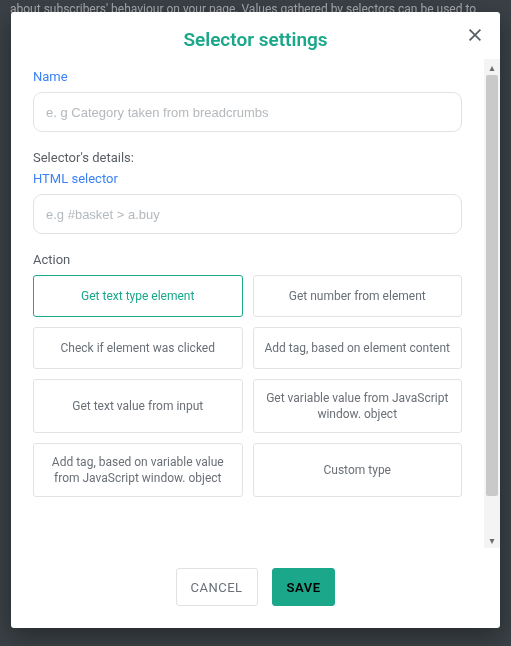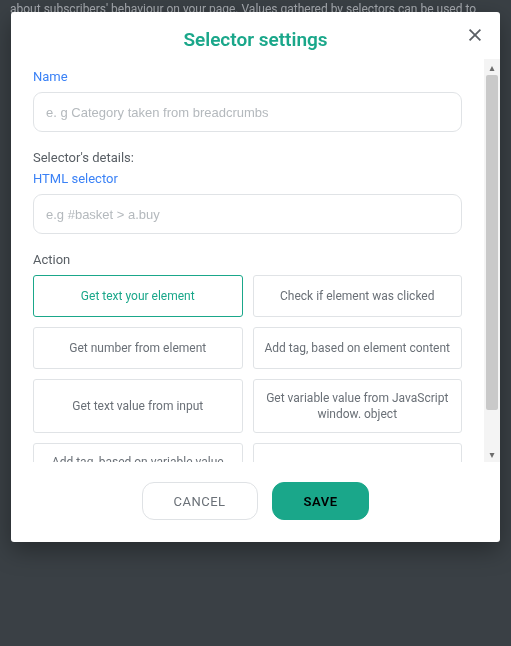--- a/index.html
+++ b/index.html
@@ -19,21 +19,21 @@
     font-size: 12px;
     padding: 2px 10px;
     white-space: nowrap;
     opacity: 0.8;
   }
   .modal {
     position: absolute;
     top: 12px;
     left: 11px;
     width: 489px;
-    height: 530px;
+    height: 616px;
     background: #fff;
     border-radius: 3px;
     box-shadow: 0 8px 24px rgba(0,0,0,0.35);
     display: flex;
     flex-direction: column;
   }
   .modal-header {
     position: relative;
     text-align: center;
     padding: 16px 0 8px;
@@ -146,22 +146,22 @@
   }
 
   .modal-footer {
     display: flex;
     justify-content: center;
     gap: 14px;
     padding: 20px 0 22px;
   }
   .btn {
     height: 38px;
-    padding: 0 31px;
-    border-radius: 12px;
+    padding: 0 14px;
+    border-radius: 3px;
     font-size: 13px;
     letter-spacing: 0.5px;
     cursor: pointer;
     display: flex;
     align-items: center;
     justify-content: center;
   }
   .btn-cancel {
     background: #fff;
     border: 1px solid #dfe2e5;
@@ -202,23 +202,23 @@
       <input class="input" type="text" placeholder="e. g Category taken from breadcrumbs" style="">
 
       <div class="section-label">Selector's details:</div>
 
       <div class="label">HTML selector</div>
       <input class="input" type="text" placeholder="e.g #basket &gt; a.buy" style="">
 
       <div class="section-label">Action</div>
 
       <div class="action-grid">
-        <div class="action-btn selected">Get text your element</div>
+        <div class="action-btn selected">Get text type element</div>
+        <div class="action-btn">Get number from element</div>
         <div class="action-btn">Check if element was clicked</div>
-        <div class="action-btn">Get number from element</div>
         <div class="action-btn">Add tag, based on element content</div>
         <div class="action-btn">Get text value from input</div>
         <div class="action-btn tall">Get variable value from JavaScript window. object</div>
         <div class="action-btn tall">Add tag, based on variable value from JavaScript window. object</div>
         <div class="action-btn">Custom type</div>
       </div>
 
     </div>
 
     <div class="fake-scrollbar">

